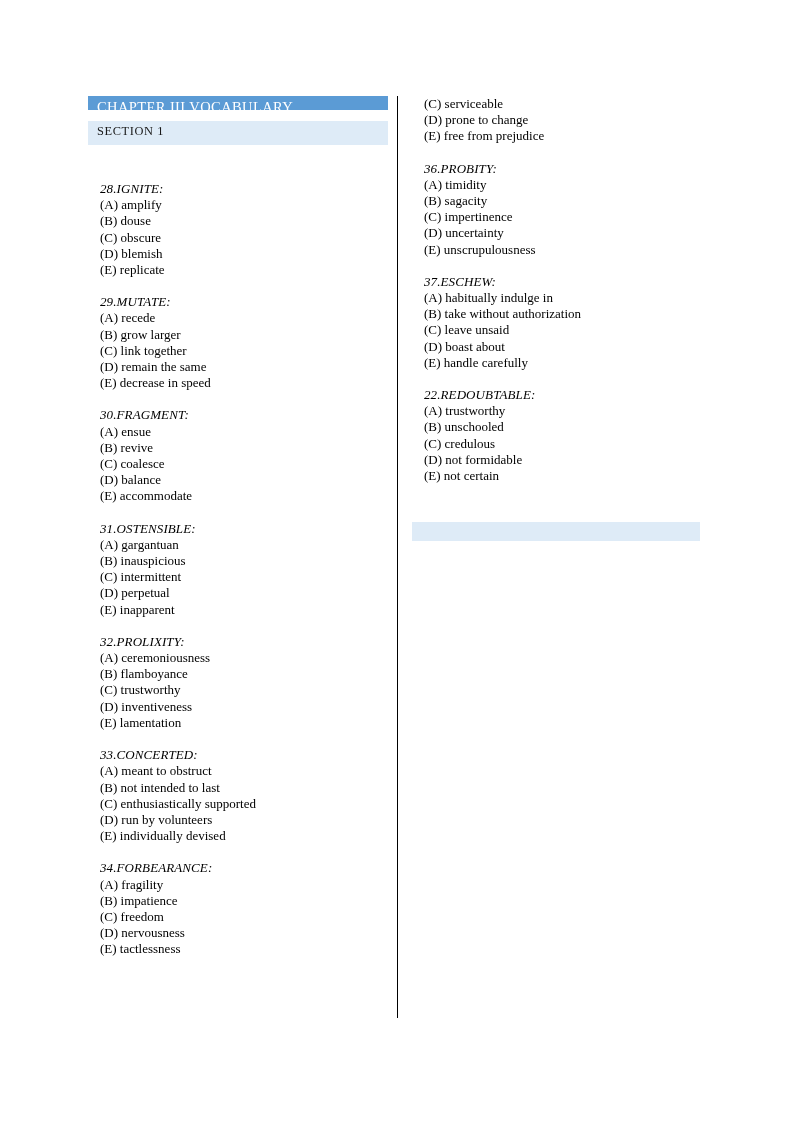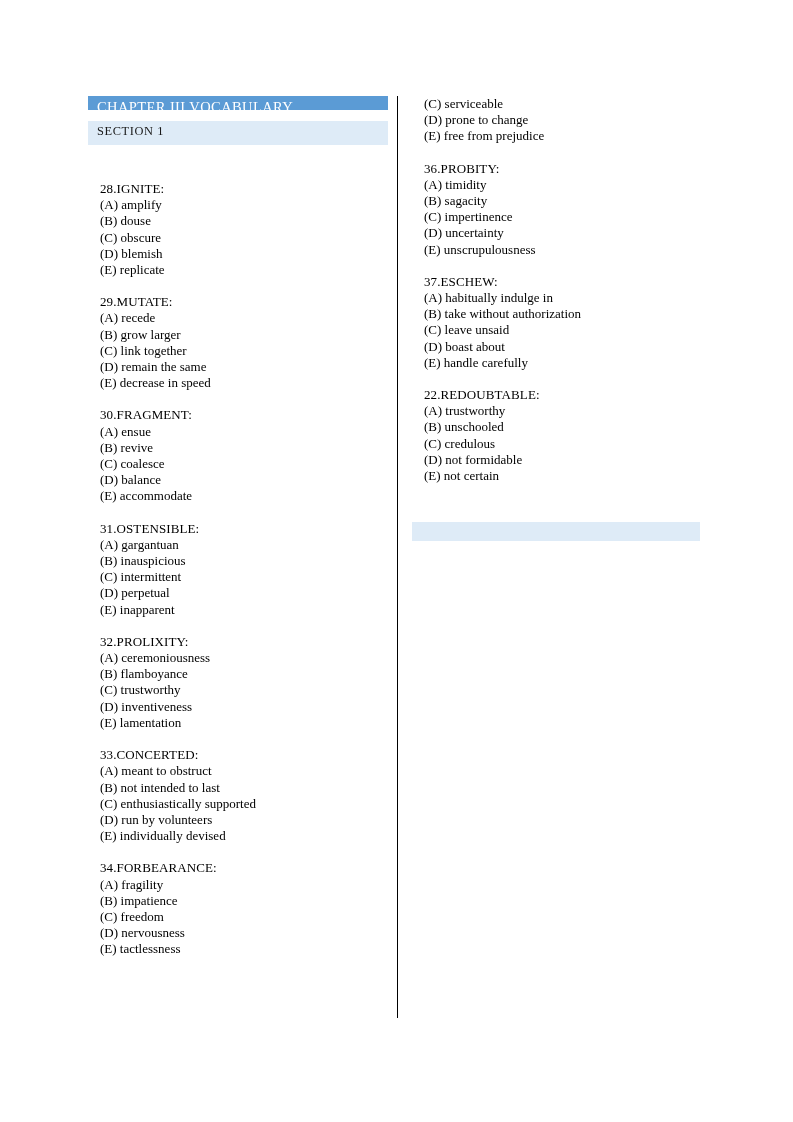--- a/index.html
+++ b/index.html
@@ -92,20 +92,21 @@
   }
   .qstem,
   .qopt {
     font-size: 13px;
     line-height: 16.2px;
     padding-left: 12px;
     white-space: nowrap;
   }
   .qstem {
     letter-spacing: 0.1px;
+    font-style: italic;
   }
 
   
   .cont-opts {
     margin-bottom: 16px;
   }
 
   .spacer-before-blank {
     height: 22px;
   }

